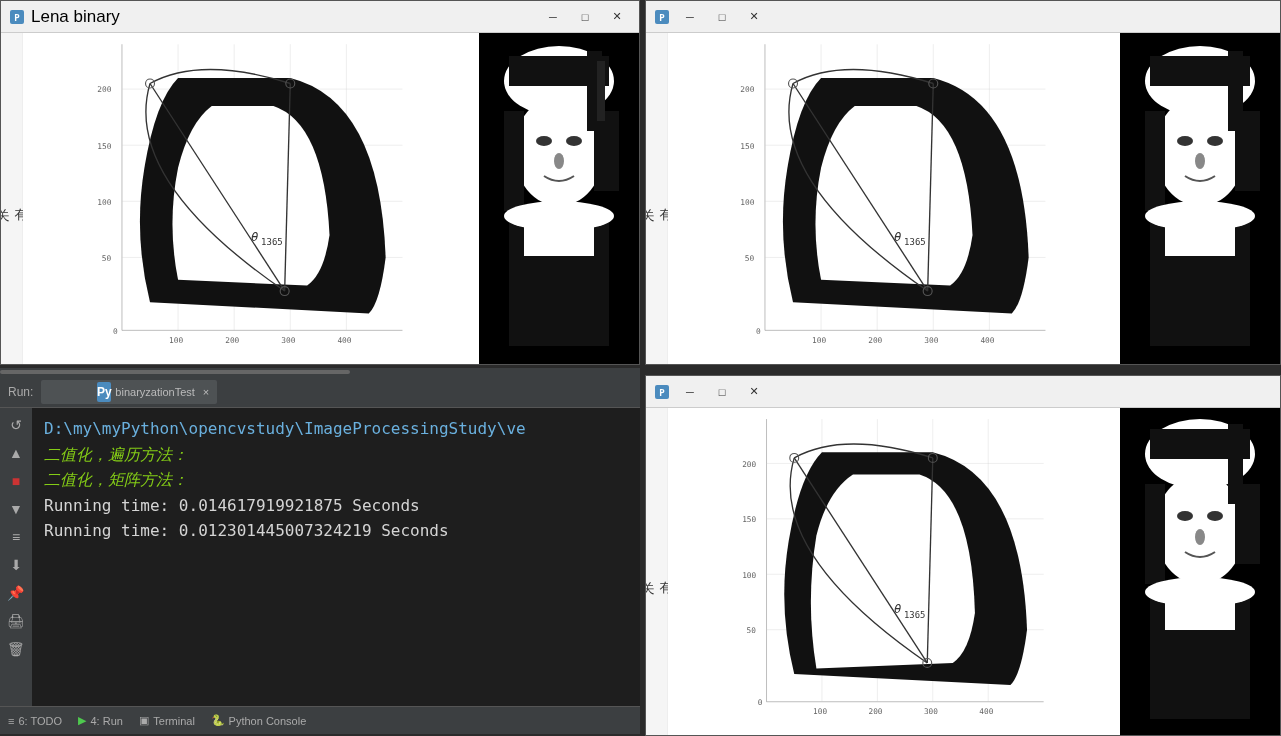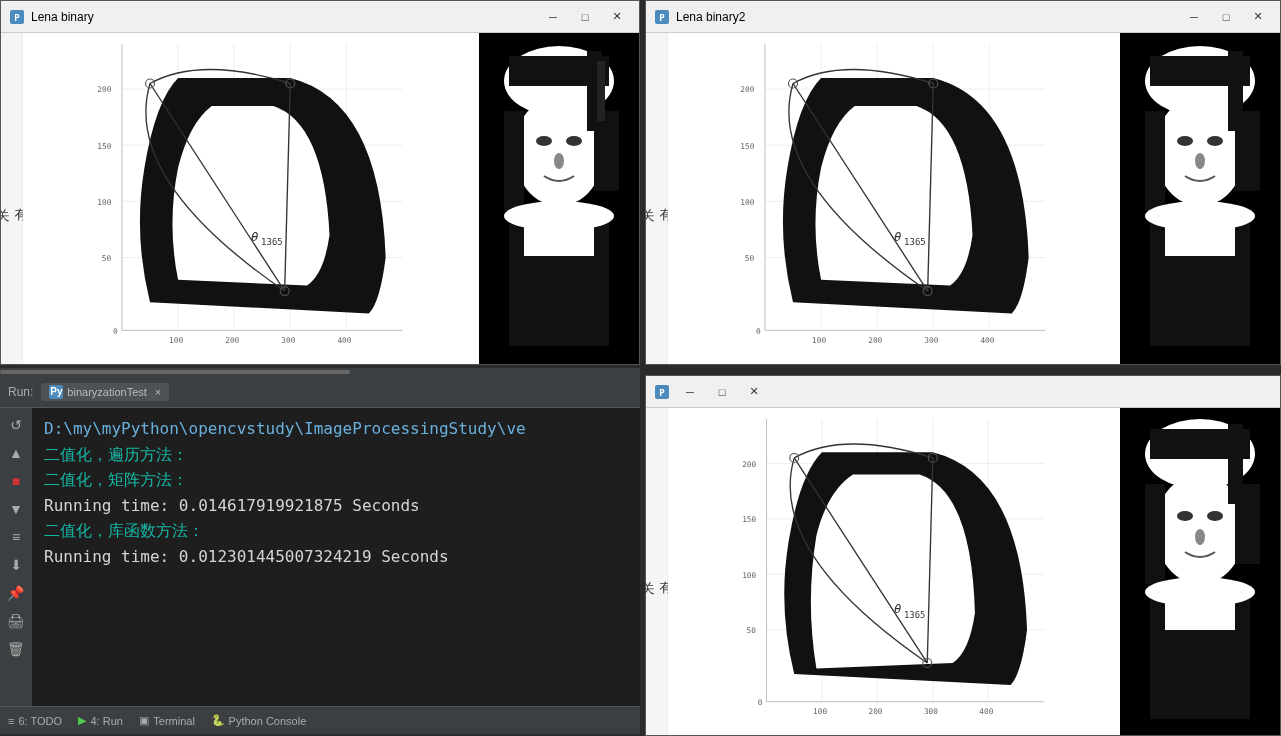--- a/index.html
+++ b/index.html
@@ -34,21 +34,21 @@
     .window-icon {
       width: 16px;
       height: 16px;
       margin-right: 6px;
       display: inline-flex;
       align-items: center;
       justify-content: center;
     }
 
     .window-title-text {
-      font-size: 12px;
+      font-size: 17px;
       color: #000;
       flex: 1;
       font-family: 'Segoe UI', sans-serif;
     }
 
     .window-controls {
       display: flex;
       gap: 4px;
     }
 
@@ -147,29 +147,30 @@
       padding: 2px 8px;
       border-radius: 2px;
       display: flex;
       align-items: center;
       gap: 4px;
       font-family: 'Segoe UI', sans-serif;
     }
 
     .run-tab .py-icon {
       width: 14px;
-      height: 14px;
+      height: 20px;
       background: #4b8bbe;
       border-radius: 2px;
       display: inline-flex;
       align-items: center;
       justify-content: center;
-      font-size: 10px;
+      font-size: 12px;
       color: white;
       font-weight: bold;
+      margin-left: 48px;
     }
 
     .ide-main {
       flex: 1;
       display: flex;
       overflow: hidden;
     }
 
     .ide-sidebar {
       width: 32px;
@@ -204,21 +205,22 @@
       font-size: 16px;
       line-height: 1.6;
       color: #d4d4d4;
     }
 
     .console-path {
       color: #6ab0de;
     }
 
     .console-label {
-      color: #14b8a6;
+      color: #84cc16;
+      font-style: italic;
     }
 
     .console-time {
       color: #d4d4d4;
     }
 
     
     .ide-statusbar {
       height: 28px;
       background: #3c3f41;
@@ -388,21 +390,20 @@
 </div>
 
 <div class="window" id="win2">
   <div class="window-titlebar">
     <span class="window-icon">
       <svg width="14" height="14" viewBox="0 0 14 14">
         <rect width="14" height="14" rx="2" fill="#4b8bbe"></rect>
         <text x="7" y="11" text-anchor="middle" font-size="9" fill="white" font-weight="bold">P</text>
       </svg>
     </span>
-    <span class="window-title-text">Lena binary2</span>
     <div class="window-controls">
       <button class="win-btn">─</button>
       <button class="win-btn">□</button>
       <button class="win-btn close">✕</button>
     </div>
   </div>
   <div class="window-content">
     <div class="img-panel">
       <div class="chinese-label">颜<br>色<br>有<br>关<br>测<br>试</div>
       <div class="plot-area">
@@ -583,23 +584,20 @@
       <div>
         <span class="console-label">二值化，遍历方法：</span>
       </div>
       <div>
         <span class="console-label">二值化，矩阵方法：</span>
       </div>
       <div>
         <span class="console-time">Running time: 0.014617919921875 Seconds</span>
       </div>
       <div>
-        <span class="console-label">二值化，库函数方法：</span>
-      </div>
-      <div>
         <span class="console-time">Running time: 0.012301445007324219 Seconds</span>
       </div>
     </div>
   </div>
 
   <div class="ide-statusbar">
     <div class="status-item">
       <span>≡</span>
       <span>6: TODO</span>
     </div>

